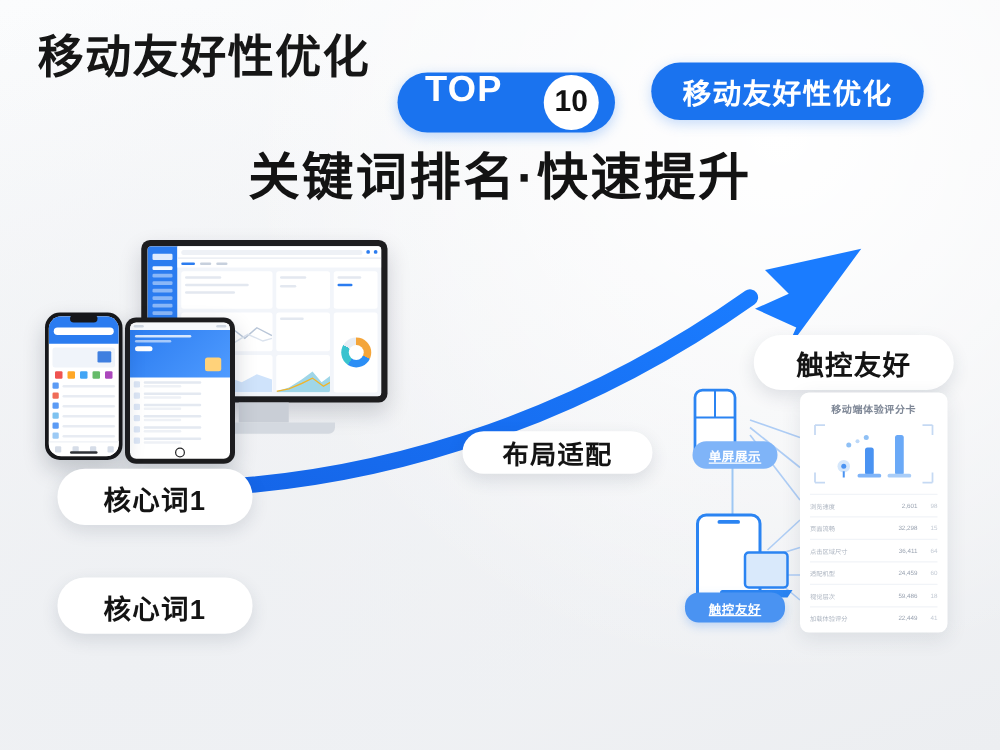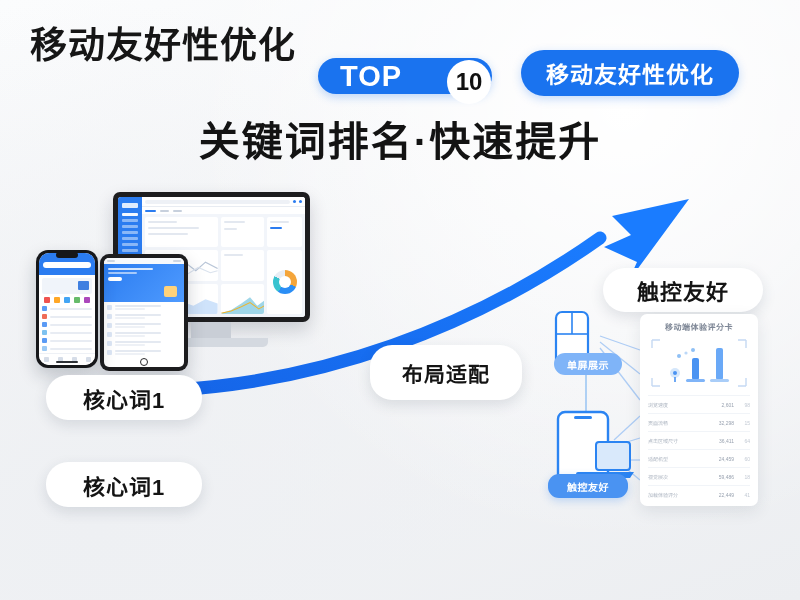--- a/index.html
+++ b/index.html
@@ -18,30 +18,30 @@
   }
 
   
   .hdr-title{
     position:absolute;left:30px;top:27px;
     font-size:37px;font-weight:bold;color:#161616;
     letter-spacing:1px;line-height:1;white-space:nowrap;
   }
   .top-badge{
     position:absolute;left:318px;top:58px;
-    width:174px;height:36px;border-radius:24px;
-    background:#1a73ef;display:flex;align-items:center;
+    width:174px;height:48px;border-radius:24px;
+    background:#1a73ef;display:flex;
     box-shadow:0 3px 10px rgba(26,115,239,.28);
   }
   .top-badge .tb-word{
     color:#ffffff;font-size:29px;font-weight:bold;
     letter-spacing:1px;margin-left:22px;line-height:1;
   }
   .top-badge .tb-circle{
-    position:absolute;right:1px;top:2px;
+    position:absolute;right:13px;top:2px;
     width:44px;height:44px;border-radius:50%;
     background:#ffffff;display:flex;align-items:center;justify-content:center;
     color:#111111;font-size:24px;font-weight:bold;line-height:1;
   }
   .pill-blue-top{
     position:absolute;left:521px;top:50px;
     height:46px;padding:0 25px;border-radius:23px;
     background:#1a73ef;display:flex;align-items:center;justify-content:center;
     color:#ffffff;font-size:23px;font-weight:bold;letter-spacing:1px;
     box-shadow:0 3px 10px rgba(26,115,239,.25);
@@ -143,21 +143,21 @@
   
   .pill-white{
     position:absolute;background:#ffffff;border-radius:22px;
     display:flex;align-items:center;justify-content:center;
     color:#141414;font-weight:bold;letter-spacing:1px;
     box-shadow:0 5px 14px rgba(40,55,80,.13);
   }
   #pill-kw1{left:46px;top:375px;width:156px;height:45px;font-size:22px;}
   #pill-kw2{left:192px;top:418px;width:158px;height:45px;font-size:22px;}
   #pill-kw3{left:46px;top:462px;width:156px;height:45px;font-size:22px;}
-  #pill-layout{left:370px;top:345px;width:152px;height:55px;font-size:21px;font-family:Liberation Mono, monospace;}
+  #pill-layout{left:370px;top:345px;width:152px;height:34px;font-size:21px;font-family:Liberation Mono, monospace;}
   #pill-touch{left:603px;top:268px;width:160px;height:44px;font-size:22px;}
 
   
   .right-panel{position:absolute;left:528px;top:308px;width:258px;height:200px;}
   .rp-svg{position:absolute;left:0;top:0;}
   .rp-card{
     position:absolute;left:112px;top:6px;width:118px;height:192px;
     background:#ffffff;border-radius:7px;box-shadow:0 5px 16px rgba(40,55,80,.10);
     padding:7px 8px;box-sizing:border-box;overflow:hidden;
   }
@@ -170,20 +170,21 @@
     display:flex;align-items:center;height:17px;border-top:1px solid #f1f4f8;
     font-size:5px;color:#aeb6c2;
   }
   .rp-tbl-row .c1{flex:1;}
   .rp-tbl-row .c2{width:26px;text-align:right;color:#9aa3b1;}
   .rp-tbl-row .c3{width:16px;text-align:right;color:#c3cad4;}
   .rp-pill-sm{
     position:absolute;border-radius:11px;background:#6aa9f7;color:#ffffff;
     font-size:10px;font-weight:bold;display:flex;align-items:center;justify-content:center;
     letter-spacing:.5px;
+    text-decoration:underline;
   }
   #rp-pill-a{left:26px;top:45px;width:68px;height:22px;background:#7fb4f8;}
   #rp-pill-b{left:20px;top:166px;width:80px;height:24px;background:#4a93f2;
              box-shadow:0 3px 8px rgba(74,147,242,.30);}
 
   
   .footer{
     position:absolute;left:0;right:0;top:531px;text-align:center;
     font-size:25px;font-weight:bold;color:#1b1b1b;letter-spacing:2px;line-height:1;
   }

